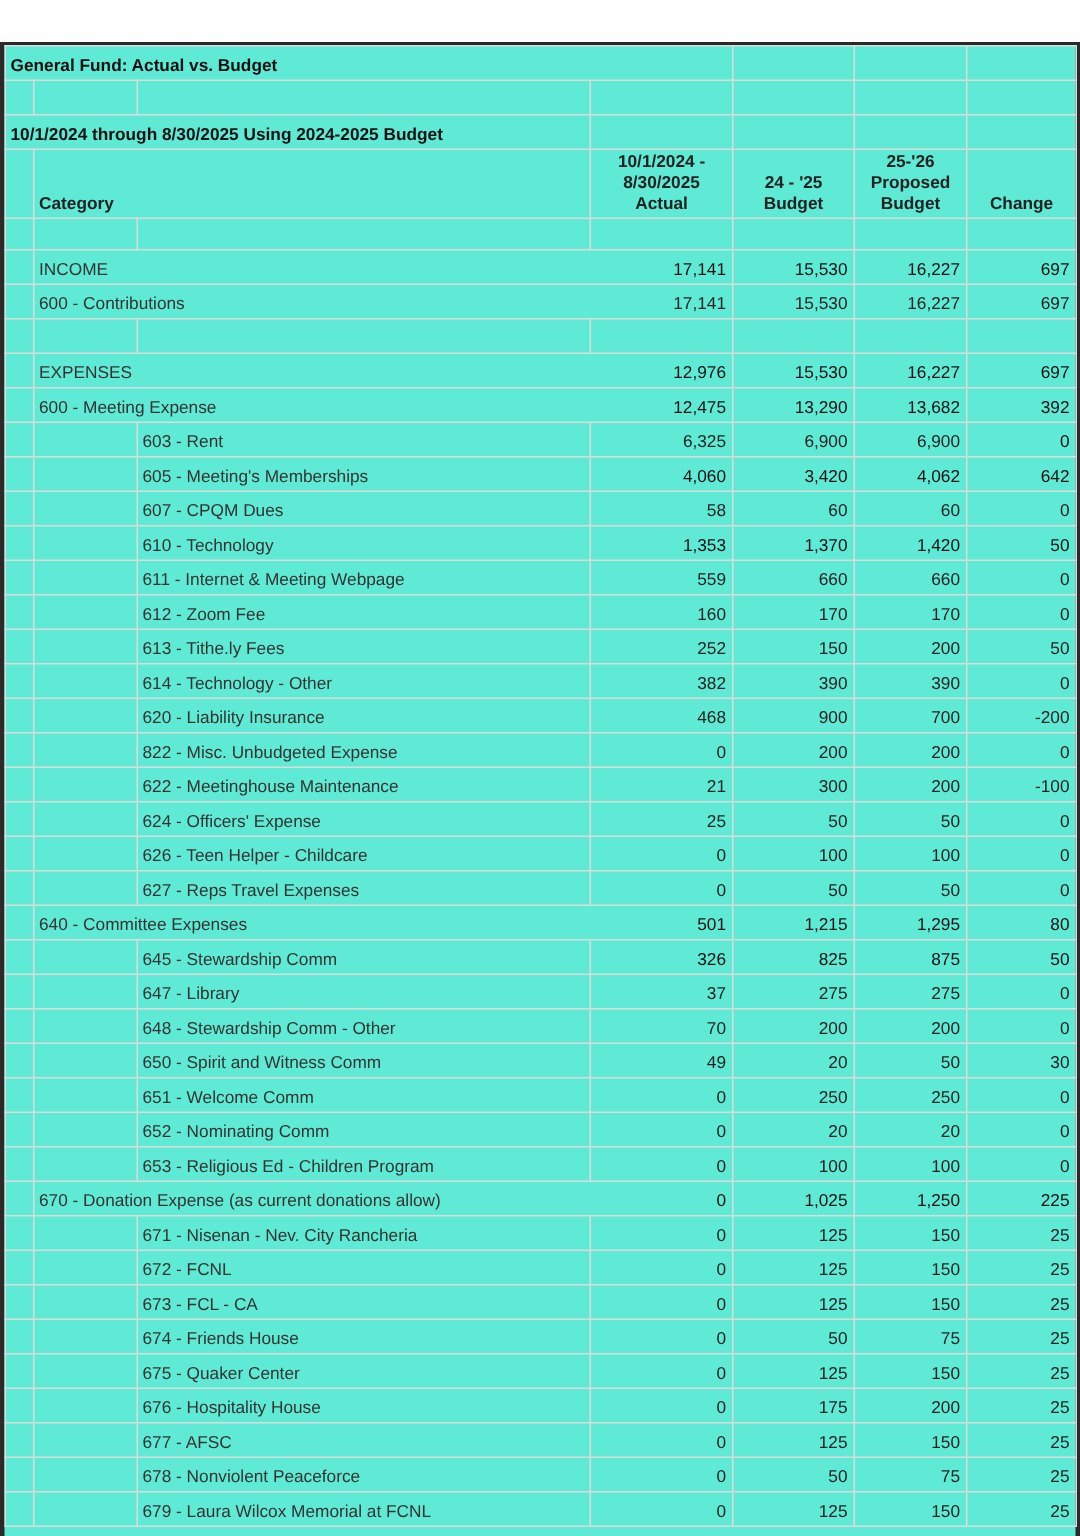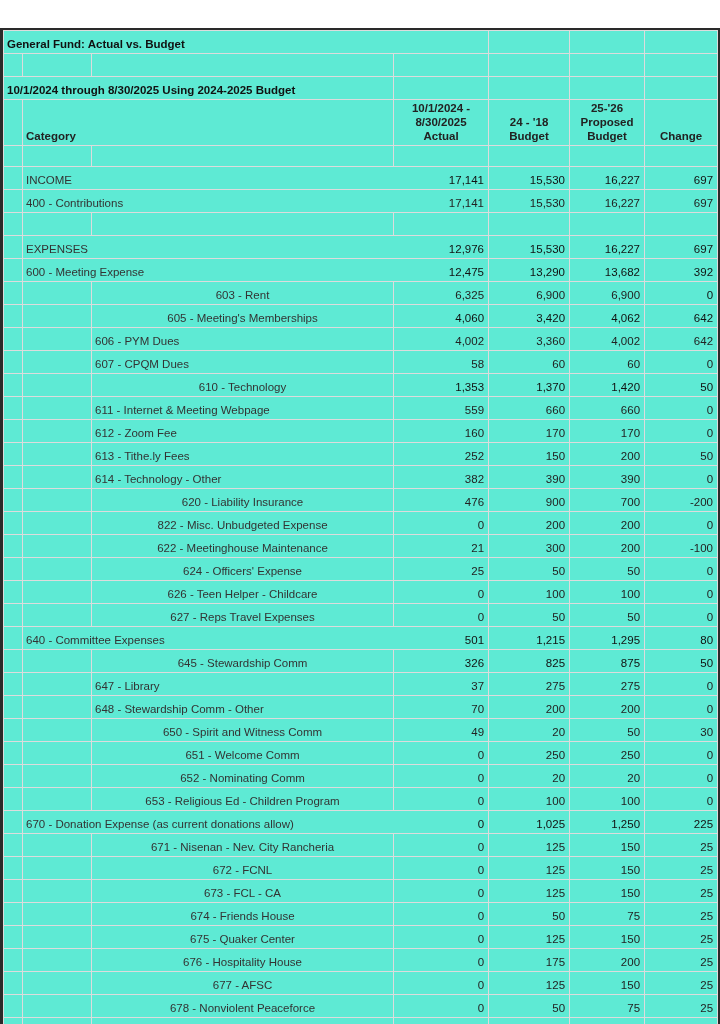--- a/index.html
+++ b/index.html
@@ -11,21 +11,21 @@
   table.sheet { position:absolute; left:3px; top:2px; border-collapse:collapse; table-layout:fixed; width:714px; }
   table.sheet td { border:1px solid #dcdcdc; padding:0 3px; height:20px; font-size:11.5px; line-height:14px; white-space:nowrap; overflow:visible; vertical-align:bottom; padding-bottom:2px; }
   col.cA { width:19px; } col.cB { width:69px; } col.cC { width:302px; }
   col.cD { width:95px; } col.cE { width:81px; } col.cF { width:75px; } col.cG { width:73px; }
   .title { font-size:15px; font-weight:bold; color:#111; height:21px; }
   .subtitle { font-weight:bold; font-size:11.5px; color:#111; }
   tr.hdr td { height:43px; font-weight:bold; text-align:center; vertical-align:bottom; line-height:14px; color:#222; }
   .num { text-align:right; padding-right:4px !important; }
   .bold { font-weight:normal; color:#111; }
   .cat { color:#333; }
-  .ind1 { padding-left:3px;text-align:center; }
+  .ind1 { padding-left:3px; }
   .ind2 { padding-left:14px; }
   .ind3 { padding-left:20px; }
   .b-none { border-right-color:transparent !important; }
   tr.gap td { height:18px; }
 </style>
 </head>
 <body>
 
 <div class="frame">
   <div class="edge-top"></div>
@@ -68,21 +68,21 @@
       </tr>
       <tr class="hdr">
         <td></td>
         <td colspan="2" style="text-align:left;">Category</td>
         <td>
           <div>10/1/2024 -</div>
           <div>8/30/2025</div>
           <div>Actual</div>
         </td>
         <td>
-          <div>24 - '18</div>
+          <div>24 - '25</div>
           <div>Budget</div>
         </td>
         <td>
           <div>25-'26</div>
           <div>Proposed</div>
           <div>Budget</div>
         </td>
         <td>Change</td>
       </tr>
       <tr class="gap">
@@ -97,21 +97,21 @@
     <tr>
           <td></td>
           <td class="cat bold b-none" colspan="2">INCOME</td>
           <td class="num bold">17,141</td>
           <td class="num bold">15,530</td>
           <td class="num bold">16,227</td>
           <td class="num bold">697</td>
         </tr>
         <tr>
           <td></td>
-          <td class="cat b-none" colspan="2">400 - Contributions</td>
+          <td class="cat b-none" colspan="2">600 - Contributions</td>
           <td class="num">17,141</td>
           <td class="num">15,530</td>
           <td class="num">16,227</td>
           <td class="num">697</td>
         </tr>
         <tr>
           <td></td>
           <td></td>
           <td></td>
           <td></td>
@@ -149,29 +149,20 @@
           <td></td>
           <td class="cat ind1">605 - Meeting's Memberships</td>
           <td class="num bold">4,060</td>
           <td class="num bold">3,420</td>
           <td class="num bold">4,062</td>
           <td class="num bold">642</td>
         </tr>
         <tr>
           <td></td>
           <td></td>
-          <td class="cat ind2">606 - PYM Dues</td>
-          <td class="num">4,002</td>
-          <td class="num">3,360</td>
-          <td class="num">4,002</td>
-          <td class="num">642</td>
-        </tr>
-        <tr>
-          <td></td>
-          <td></td>
           <td class="cat ind2">607 - CPQM Dues</td>
           <td class="num">58</td>
           <td class="num">60</td>
           <td class="num">60</td>
           <td class="num">0</td>
         </tr>
         <tr>
           <td></td>
           <td></td>
           <td class="cat ind1">610 - Technology</td>
@@ -213,21 +204,21 @@
           <td class="cat ind2">614 - Technology - Other</td>
           <td class="num">382</td>
           <td class="num">390</td>
           <td class="num">390</td>
           <td class="num">0</td>
         </tr>
         <tr>
           <td></td>
           <td></td>
           <td class="cat ind1">620 - Liability Insurance</td>
-          <td class="num">476</td>
+          <td class="num">468</td>
           <td class="num">900</td>
           <td class="num">700</td>
           <td class="num">-200</td>
         </tr>
         <tr>
           <td></td>
           <td></td>
           <td class="cat ind1">822 - Misc. Unbudgeted Expense</td>
           <td class="num">0</td>
           <td class="num">200</td>

